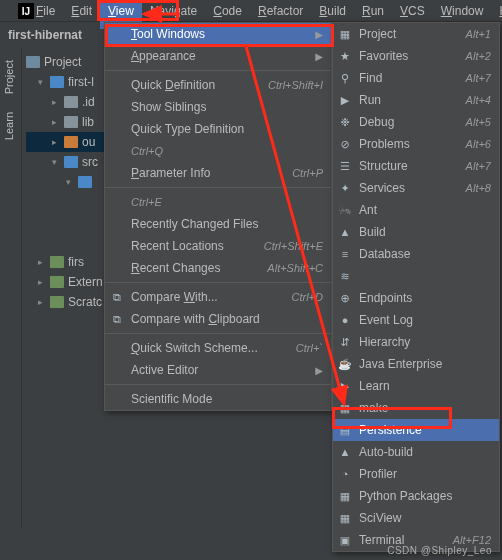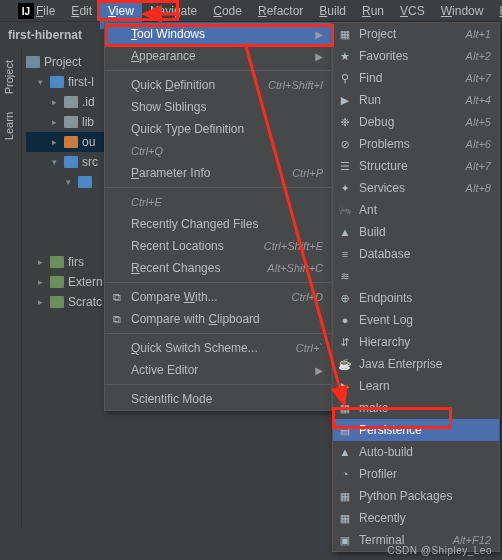--- a/index.html
+++ b/index.html
@@ -322,21 +322,21 @@
       <span class="lbl">Profiler</span>
       <span class="sc"></span>
     </div>
     <div class="mi">
       <span class="ico">▦</span>
       <span class="lbl">Python Packages</span>
       <span class="sc"></span>
     </div>
     <div class="mi">
       <span class="ico">▦</span>
-      <span class="lbl">Recently</span>
+      <span class="lbl">SciView</span>
       <span class="sc"></span>
     </div>
     <div class="mi">
       <span class="ico">▣</span>
       <span class="lbl">Terminal</span>
       <span class="sc">Alt+F12</span>
     </div>
   </div>
 
 <div class="redbox rb1"></div>

